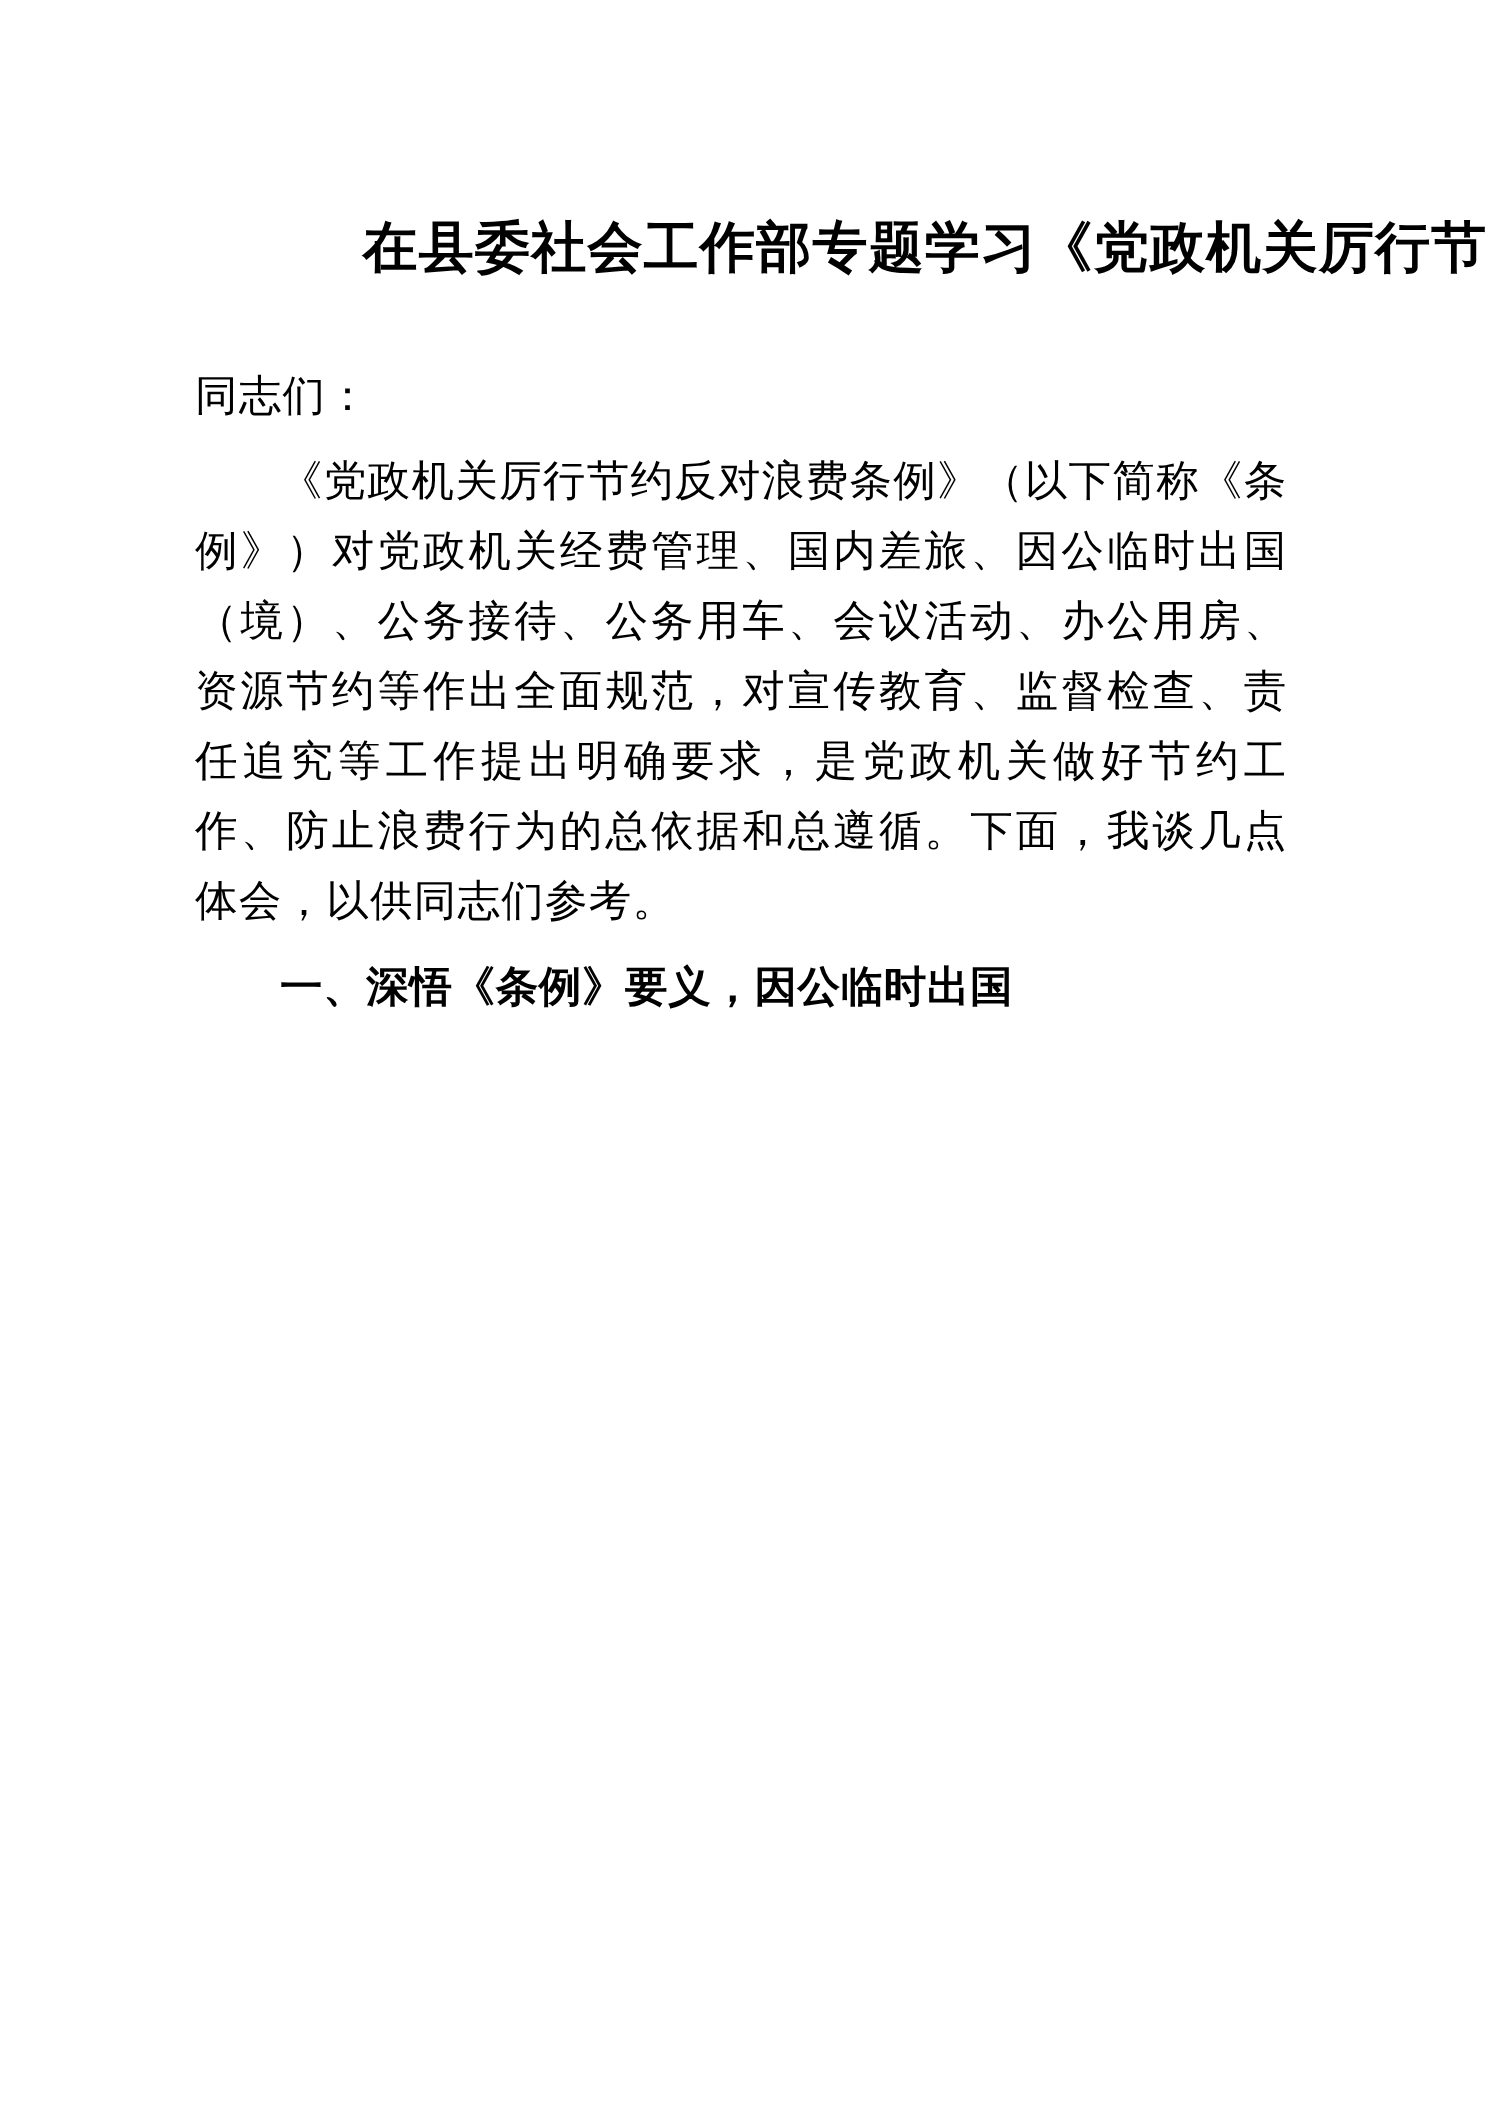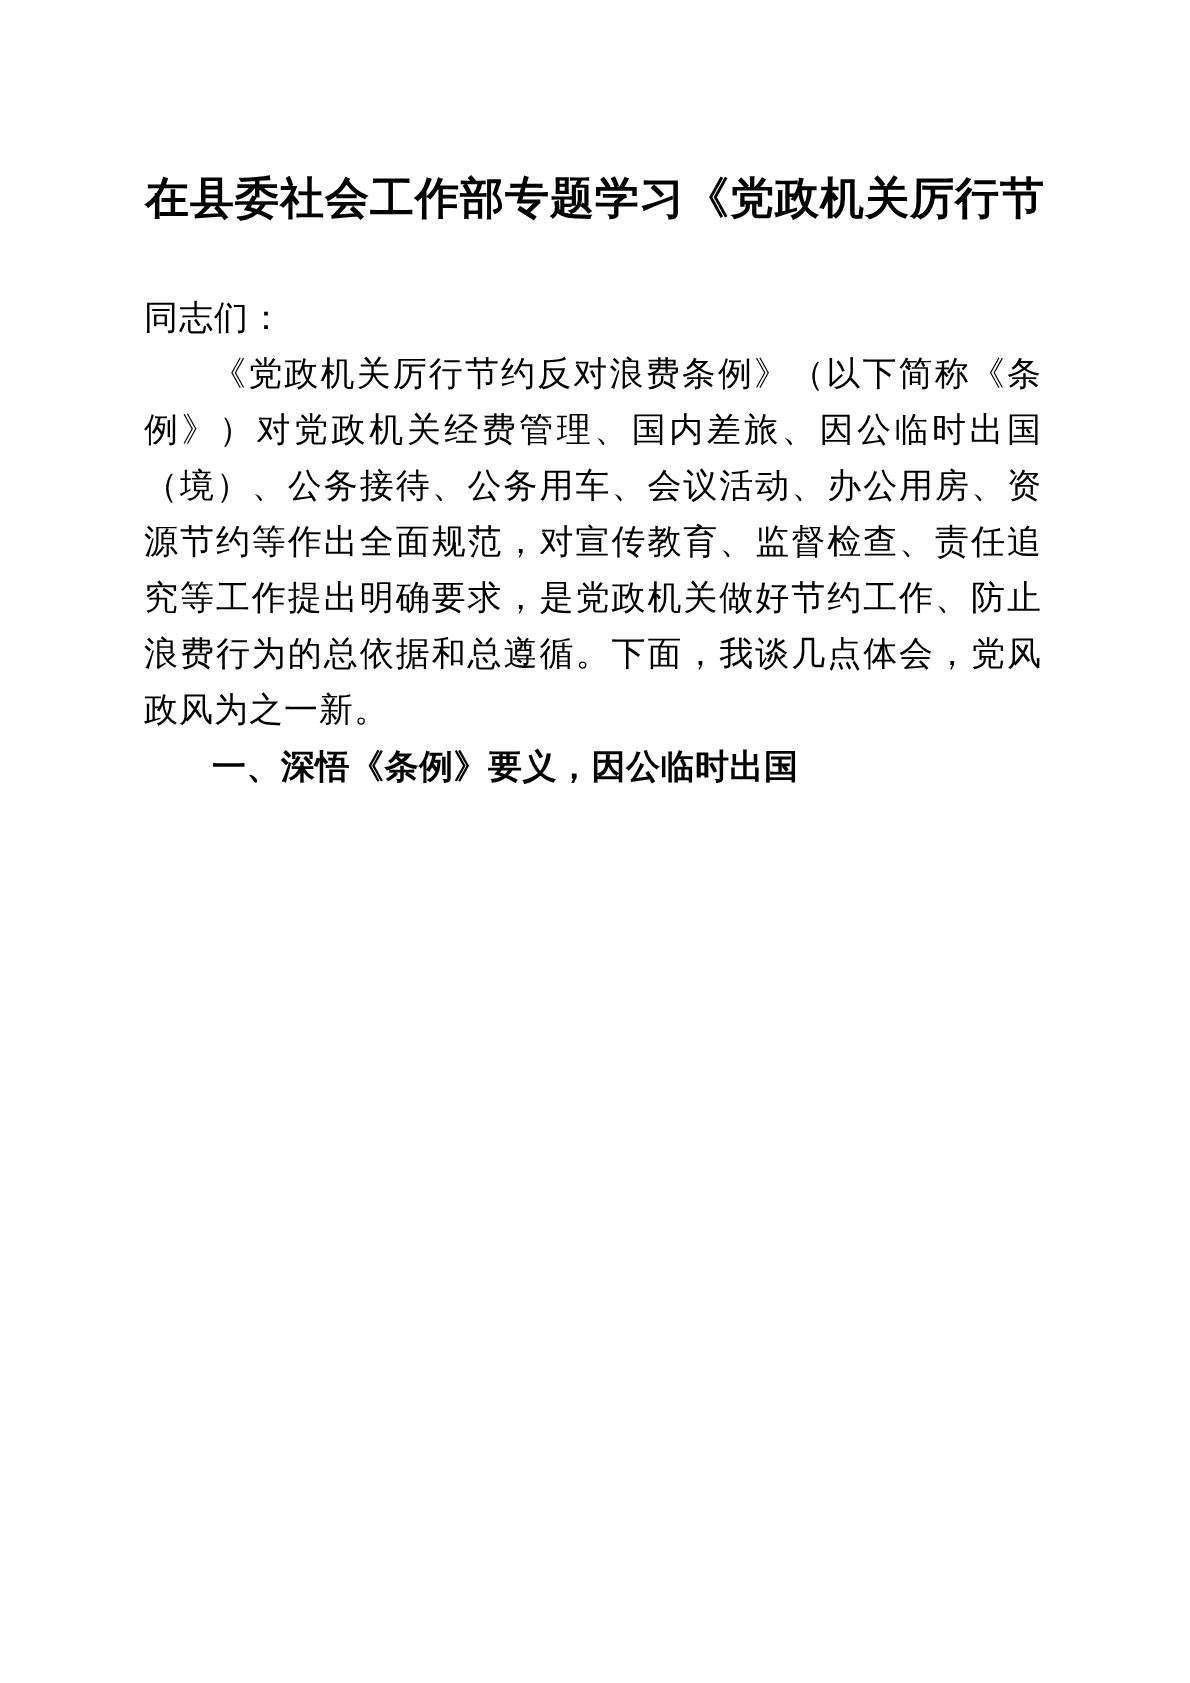--- a/index.html
+++ b/index.html
@@ -12,42 +12,42 @@
     width: 1190px;
     height: 1683px;
     background: #ffffff;
     color: #000000;
     overflow: hidden;
     box-sizing: border-box;
   }
   .doc-title {
     margin: 0;
     padding-top: 170px;
-    text-align: center;
+    text-align: right;
     font-family: "Liberation Serif", "DejaVu Serif", serif;
     font-weight: 700;
     font-size: 44px;
     line-height: 58px;
     letter-spacing: 1px;
     white-space: nowrap;
   }
   .title-line { display: block; }
   .doc-body {
     margin-top: 62px;
     padding: 0 148px 0 144px;
     font-family: "Liberation Serif", "DejaVu Serif", serif;
     font-size: 34px;
     line-height: 56px;
     letter-spacing: 1px;
     text-align: justify;
     text-justify: inter-character;
     line-break: strict;
     word-break: normal;
   }
-  .doc-body p { margin: 0; }
+  .doc-body p { margin: 12px; }
   .para { text-indent: 2em; }
   .salutation { text-indent: 0; }
   .heading {
     text-indent: 2em;
     font-family: "Liberation Sans", "DejaVu Sans", sans-serif;
     font-weight: 700;
     letter-spacing: 0.5px;
   }
   .lead {
     font-weight: 700;
@@ -57,19 +57,19 @@
 <body>
 
 <div class="page">
   <h1 class="doc-title">
     <span class="title-line">在县委社会工作部专题学习《党政机关厉行节</span>
   </h1>
 
   <div class="doc-body">
     <p class="salutation">同志们：</p>
 
-    <p class="para">《党政机关厉行节约反对浪费条例》（以下简称《条例》）对党政机关经费管理、国内差旅、因公临时出国（境）、公务接待、公务用车、会议活动、办公用房、资源节约等作出全面规范，对宣传教育、监督检查、责任追究等工作提出明确要求，是党政机关做好节约工作、防止浪费行为的总依据和总遵循。下面，我谈几点体会，党风政风为之一新。</p>
+    <p class="para">《党政机关厉行节约反对浪费条例》（以下简称《条例》）对党政机关经费管理、国内差旅、因公临时出国（境）、公务接待、公务用车、会议活动、办公用房、资源节约等作出全面规范，对宣传教育、监督检查、责任追究等工作提出明确要求，是党政机关做好节约工作、防止浪费行为的总依据和总遵循。下面，我谈几点体会，以供同志们参考。</p>
 
     <p class="heading">一、深悟《条例》要义，因公临时出国</p>
 
 
   </div>
 </div>
 
 </body></html>

